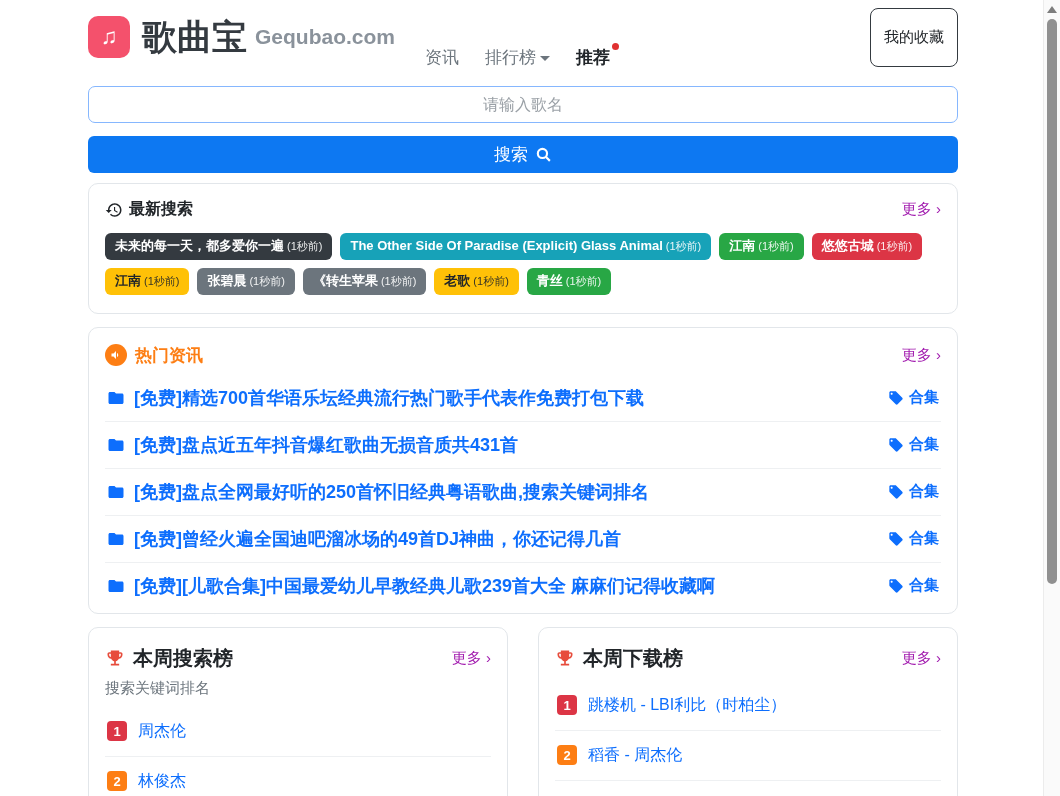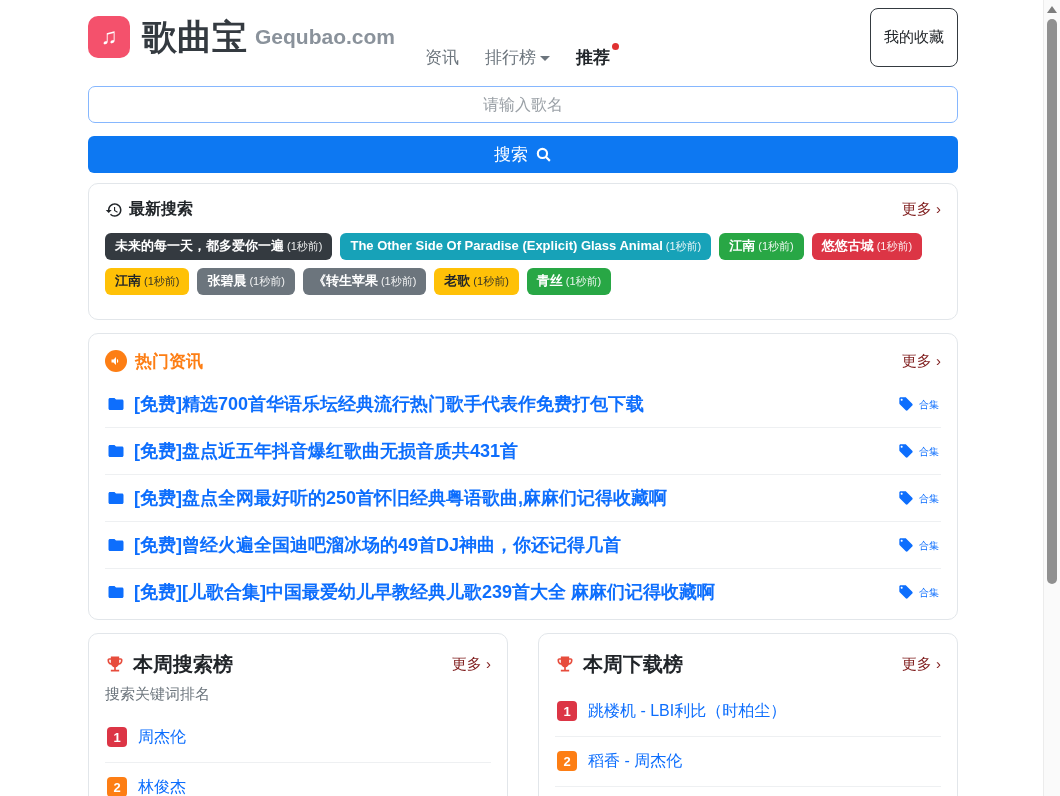--- a/index.html
+++ b/index.html
@@ -31,23 +31,23 @@
     border:1px solid #86b7fe; border-radius:7px; text-align:center; font-size:16px;
     color:#212529; outline:none; font-family:inherit; }
   .search-input::placeholder { color:#9aa0a6; }
   .search-btn { width:100%; height:37px; margin-top:13px; background:#0d78f2; color:#fff;
     border:none; border-radius:6px; font-size:17px; font-family:inherit; cursor:pointer;
     display:flex; align-items:center; justify-content:center; gap:7px; }
 
   
   .card { border:1px solid #e2e6ea; border-radius:10px; background:#fff; }
   .card-head { display:flex; align-items:center; }
-  .more-link { margin-left:auto; color:#7f1d1d; font-size:15px; cursor:pointer; white-space:nowrap; }
-
-  .latest-card { margin-top:10px; padding:15px 16px 24px; }
+  .more-link { margin-left:auto; color:#a21caf; font-size:15px; cursor:pointer; white-space:nowrap; }
+
+  .latest-card { margin-top:10px; padding:15px 16px 18px; }
   .latest-title { font-size:16px; font-weight:bold; color:#212529; display:flex; align-items:center; gap:6px; }
   .tags { display:flex; flex-wrap:wrap; gap:8px; margin-top:13px; }
   .tag { border-radius:6px; padding:6px 10px; font-size:13px; font-weight:bold;
     cursor:pointer; white-space:nowrap; line-height:1.15; }
   .tag .tag-time { font-size:11px; font-weight:normal; opacity:.9; margin-left:3px; }
   .c-dark  { background:#343a40; color:#fff; }
   .c-blue  { background:#0d6efd; color:#fff; }
   .c-teal  { background:#17a2b8; color:#fff; }
   .c-green { background:#28a745; color:#fff; }
   .c-red   { background:#dc3545; color:#fff; }
@@ -56,22 +56,22 @@
   .c-orange{ background:#fd7e14; color:#fff; }
 
   .news-card { margin-top:13px; padding:16px 16px 4px; }
   .news-title { font-size:17px; font-weight:bold; color:#fd7e14; display:flex; align-items:center; gap:8px; }
   .horn-circle { width:22px; height:22px; border-radius:50%; background:#fd7e14;
     display:flex; align-items:center; justify-content:center; }
   .news-list { margin-top:8px; }
   .news-row { display:flex; align-items:center; padding:11px 2px; border-bottom:1px solid #eef0f2; cursor:pointer; }
   .news-row:last-child { border-bottom:none; }
   .news-link { color:#0d6efd; font-size:18px; font-weight:bold; margin-left:9px; }
-  .news-tag { margin-left:auto; display:flex; align-items:flex-end; gap:5px;
-    color:#0d6efd; font-size:10px; font-weight:normal; cursor:pointer; }
+  .news-tag { margin-left:auto; display:flex; align-items:center; gap:5px;
+    color:#0d6efd; font-size:15px; font-weight:bold; cursor:pointer; }
 
   .rank-row { display:flex; gap:30px; margin-top:13px; }
   .rank-card { flex:1; padding:17px 16px; height:320px; }
   .rank-title { font-size:20px; font-weight:bold; color:#212529; display:flex; align-items:center; gap:8px; }
   .rank-sub { color:#6c757d; font-size:15px; margin-top:7px; }
   .rank-list { margin-top:9px; }
   .rank-item { display:flex; align-items:center; gap:11px; padding:14px 2px; border-bottom:1px solid #eef0f2; cursor:pointer; }
   .rank-badge { width:20px; height:20px; border-radius:4px; color:#fff; font-size:13px;
     font-weight:bold; display:flex; align-items:center; justify-content:center; flex:0 0 auto; }
   .rank-label { color:#0d6efd; font-size:16px; }
@@ -185,21 +185,21 @@
               <path d="M21.41 11.58l-9-9C12.05 2.22 11.55 2 11 2H4c-1.1 0-2 .9-2 2v7c0 .55.22 1.05.59 1.42l9 9c.36.36.86.58 1.41.58.55 0 1.05-.22 1.41-.59l7-7c.37-.36.59-.86.59-1.41 0-.55-.23-1.06-.59-1.42zM5.5 7C4.67 7 4 6.33 4 5.5S4.67 4 5.5 4 7 4.67 7 5.5 6.33 7 5.5 7z"></path>
             </svg>
             <span>合集</span>
           </span>
         </div>
 
         <div class="news-row">
           <svg width="18" height="18" viewBox="0 0 24 24" fill="#0d6efd">
             <path d="M10 4H4c-1.1 0-2 .9-2 2v12c0 1.1.9 2 2 2h16c1.1 0 2-.9 2-2V8c0-1.1-.9-2-2-2h-8l-2-2z"></path>
           </svg>
-          <span class="news-link">[免费]盘点全网最好听的250首怀旧经典粤语歌曲,麻麻们记得收藏啊</span>
+          <span class="news-link">[免费]盘点全网最好听的250首怀旧经典粤语歌曲,搜索关键词排名</span>
           <span class="news-tag">
             <svg width="16" height="16" viewBox="0 0 24 24" fill="#0d6efd">
               <path d="M21.41 11.58l-9-9C12.05 2.22 11.55 2 11 2H4c-1.1 0-2 .9-2 2v7c0 .55.22 1.05.59 1.42l9 9c.36.36.86.58 1.41.58.55 0 1.05-.22 1.41-.59l7-7c.37-.36.59-.86.59-1.41 0-.55-.23-1.06-.59-1.42zM5.5 7C4.67 7 4 6.33 4 5.5S4.67 4 5.5 4 7 4.67 7 5.5 6.33 7 5.5 7z"></path>
             </svg>
             <span>合集</span>
           </span>
         </div>
 
         <div class="news-row">
           <svg width="18" height="18" viewBox="0 0 24 24" fill="#0d6efd">

